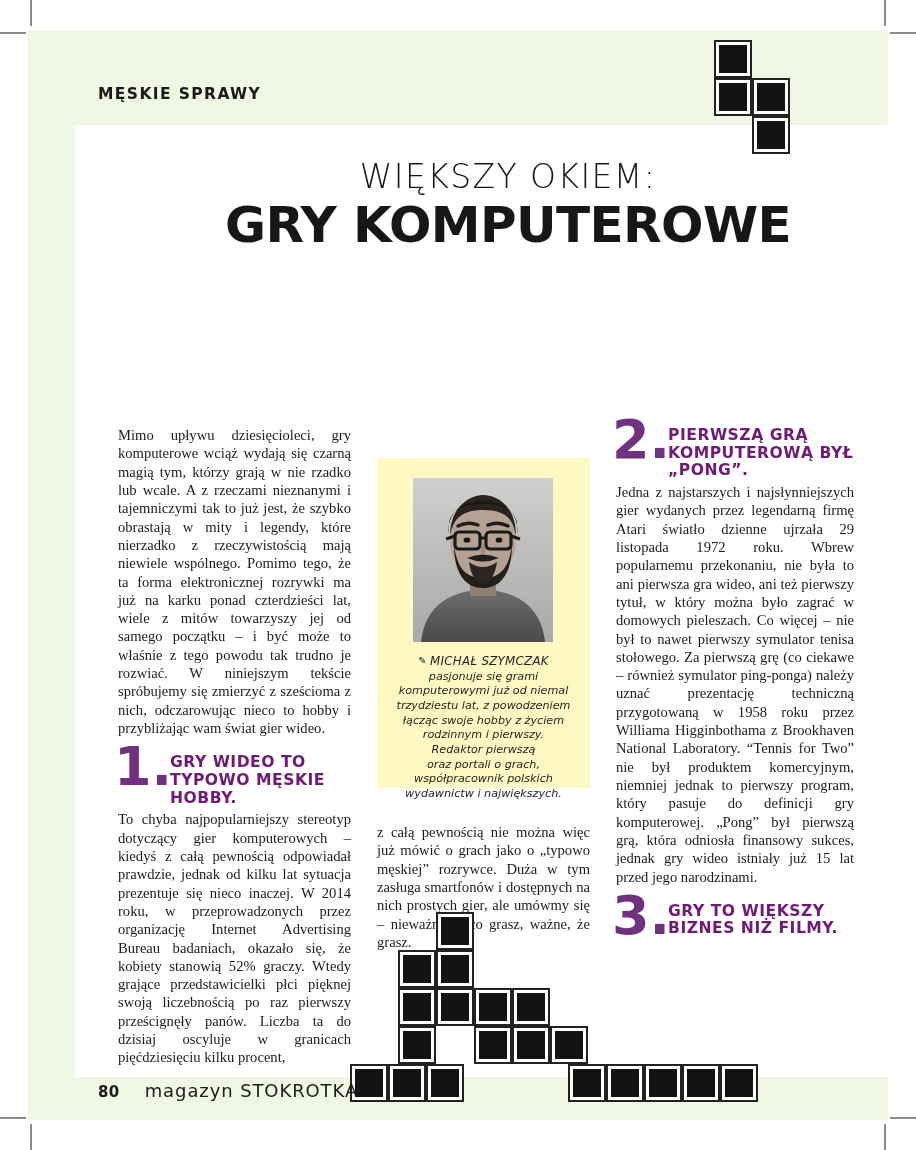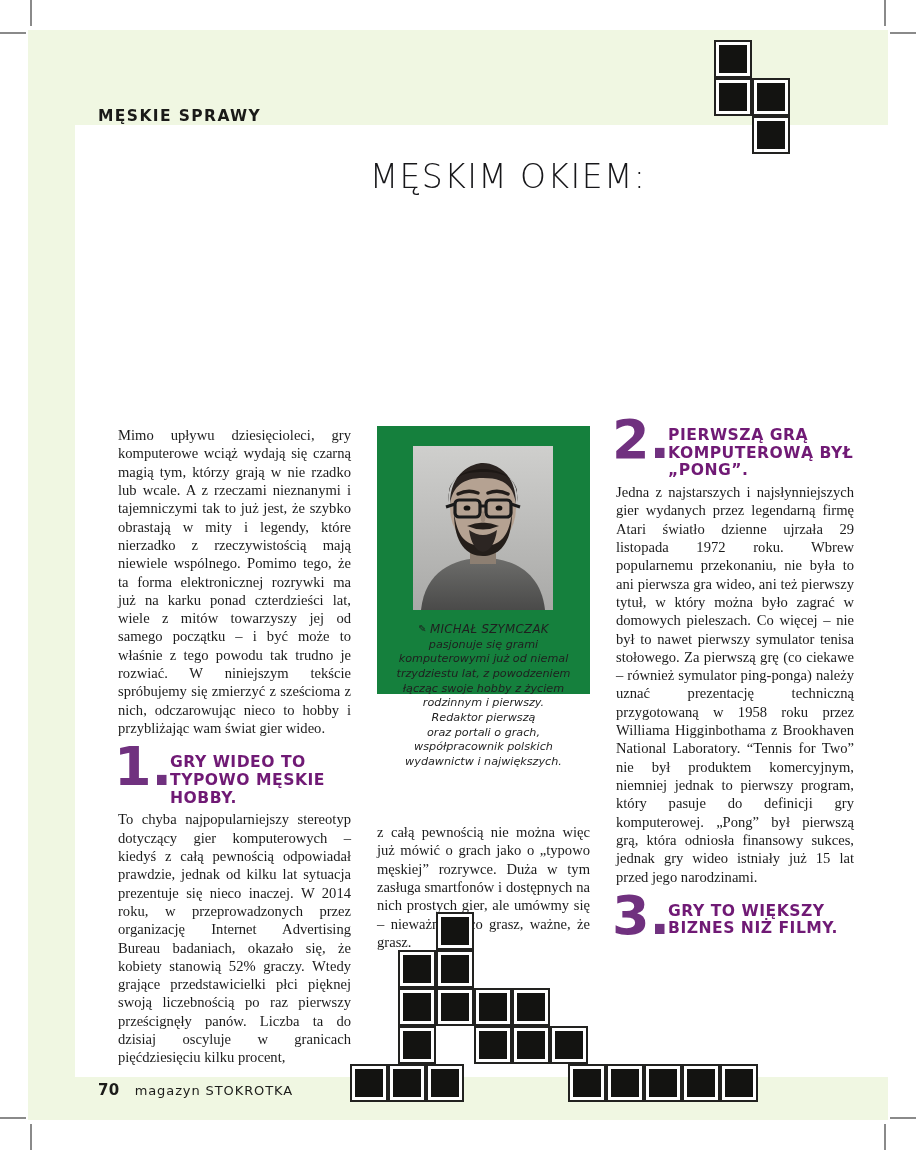--- a/index.html
+++ b/index.html
@@ -47,21 +47,20 @@
   #kicker {
     position: absolute;
     left: 70px;
     top: 55px;
     font-family: "DejaVu Sans", sans-serif;
     font-weight: bold;
     font-size: 15.5px;
     letter-spacing: 1.4px;
     color: #1a1a18;
     z-index: 20;
-    margin-top: 22px;
   }
 
   
   #title-block {
     position: absolute;
     left: 180px;
     top: 130px;
     width: 600px;
     text-align: center;
     z-index: 20;
@@ -143,24 +142,24 @@
     letter-spacing: 0.5px;
     color: #701a75;
     padding-top: 1px;
   }
   .sec.tight { min-height: 52px; }
 
   
   #author-box {
     position: absolute;
     left: 349px;
-    top: 396px;
+    top: 428px;
     width: 213px;
-    height: 268px;
-    background: #15803d;
+    height: 330px;
+    background: #fef9c3;
     z-index: 25;
   }
   #author-photo {
     position: absolute;
     left: 36px;
     top: 20px;
     width: 140px;
     height: 164px;
     overflow: hidden;
     background: #b9b9b7;
@@ -215,23 +214,23 @@
     font-family: "DejaVu Sans", sans-serif;
     color: #1c1c1a;
     white-space: nowrap;
   }
   #footer .pg {
     font-weight: bold;
     font-size: 15px;
     letter-spacing: 0.4px;
   }
   #footer .mg {
-    font-size: 13px;
+    font-size: 18px;
     letter-spacing: 0.9px;
-    margin-left: 15px;
+    margin-left: 25px;
   }
 </style>
 </head>
 <body>
 
 <div class="crop" style="left:30px; top:0px; width:1.5px; height:26px;"></div>
 <div class="crop" style="left:0px; top:32px; width:26px; height:1.5px;"></div>
 <div class="crop" style="left:884px; top:0px; width:1.5px; height:26px;"></div>
 <div class="crop" style="left:890px; top:32px; width:26px; height:1.5px;"></div>
 <div class="crop" style="left:30px; top:1124px; width:1.5px; height:26px;"></div>
@@ -239,21 +238,22 @@
 <div class="crop" style="left:884px; top:1124px; width:1.5px; height:26px;"></div>
 <div class="crop" style="left:890px; top:1117px; width:26px; height:1.5px;"></div>
 
 <div id="page">
 
   <div id="white-panel"></div>
 
   <div id="kicker">MĘSKIE SPRAWY</div>
 
   <div id="title-block">
-    <div class="t-over">MĘSKIM OKIEM:</div>
+    <div class="t-over">WIĘKSZY OKIEM:</div>
+    <div class="t-main">GRY KOMPUTEROWE</div>
   </div>
 
   <div id="blocks-top">
     <div class="tet" style="left:686px; top:10px;">
         <i></i>
       </div>
     <div class="tet" style="left:686px; top:48px;">
         <i></i>
       </div>
     <div class="tet" style="left:724px; top:48px;">
@@ -409,16 +409,16 @@
       </div>
     <div class="tet" style="left:654px; top:1034px;">
         <i></i>
       </div>
     <div class="tet" style="left:692px; top:1034px;">
         <i></i>
       </div>
   </div>
 
   <div id="footer">
-    <span class="pg">70</span><span class="mg">magazyn STOKROTKA</span>
+    <span class="pg">80</span><span class="mg">magazyn STOKROTKA</span>
   </div>
 
 </div>
 
 </body></html>

